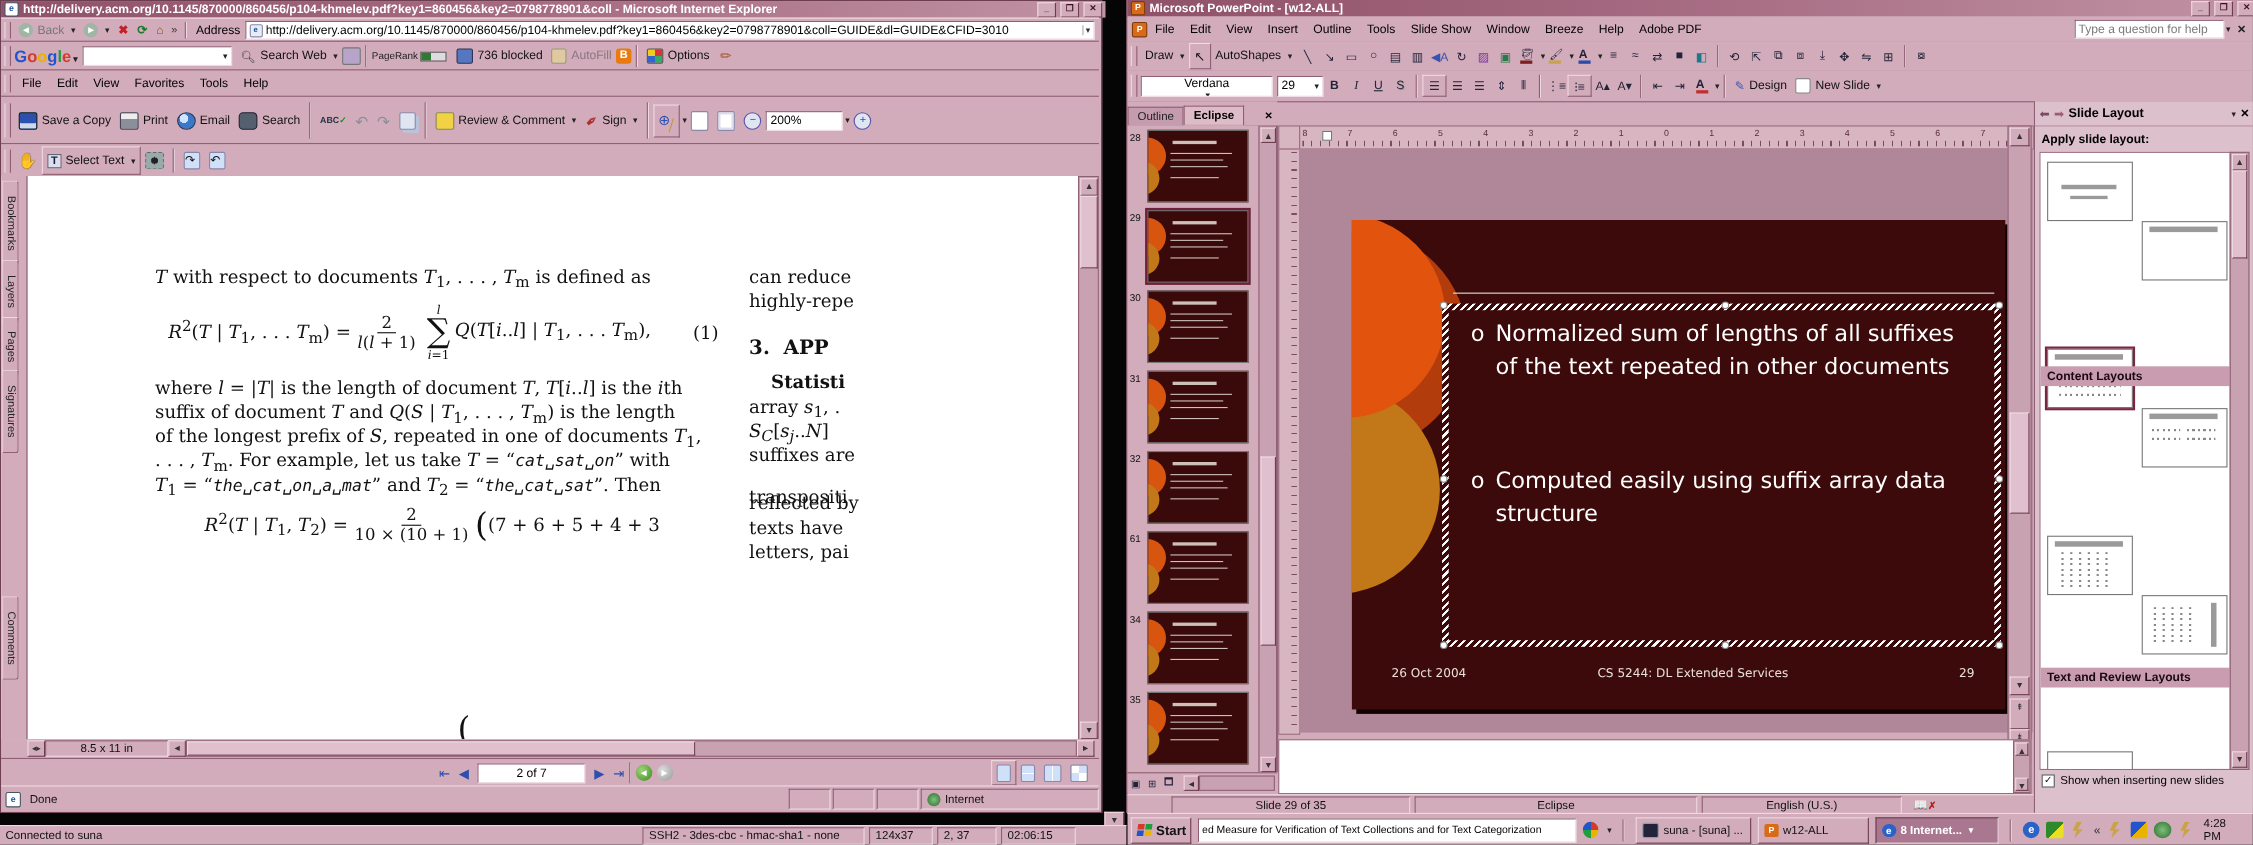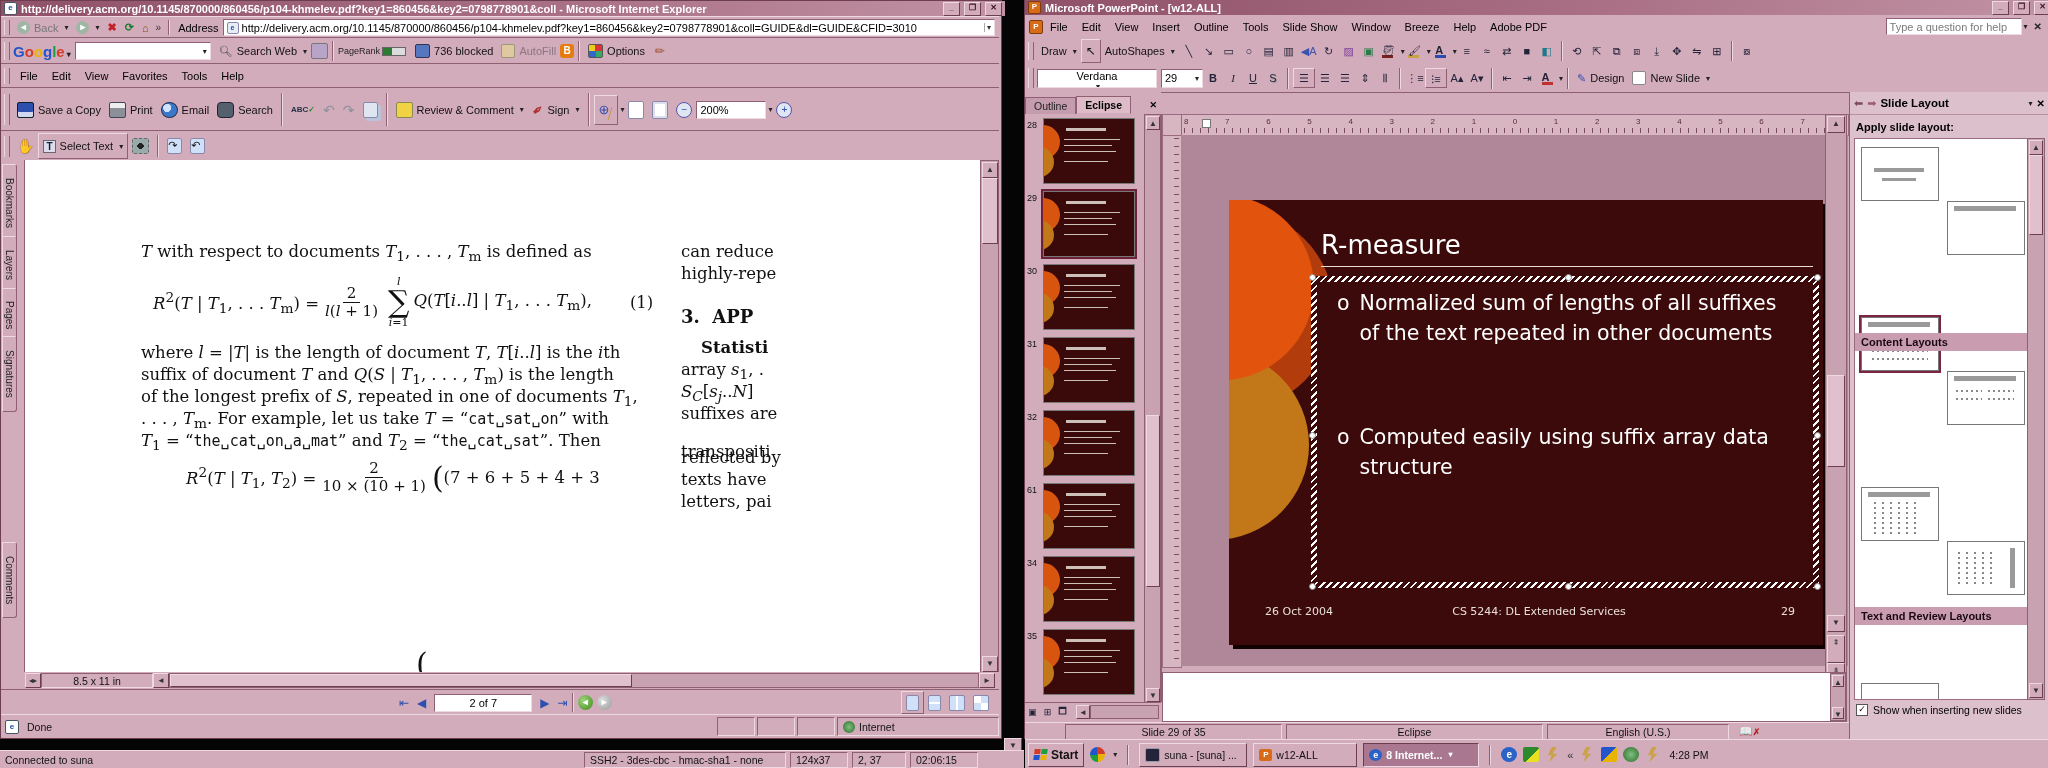--- a/index.html
+++ b/index.html
@@ -18,21 +18,21 @@
   .field{background:#fff;border:1px solid;border-color:#8f5f73 #eed9e1 #eed9e1 #8f5f73;font-size:11px;color:#000;display:flex;align-items:center;padding:0 3px;white-space:nowrap;overflow:hidden;}
   .menu-item{padding:2px 7px;font-size:11px;color:#000;}
   .cell{border:1px solid;border-color:#8f5f73 #eed9e1 #eed9e1 #8f5f73;font-size:10.5px;color:#111;display:flex;align-items:center;padding:0 5px;white-space:nowrap;overflow:hidden;}
   
   #black-base{left:0;top:0;width:1024px;height:750px;background:#050505;}
   #ie{left:0;top:0;width:1000px;height:737px;background:#d2acba;border:1px solid #6d3d50;}
   .vtab{writing-mode:vertical-rl;font-size:10px;color:#222;background:#d2acba;border:1px solid;border-color:#eed9e1 #8f5f73 #8f5f73 #eed9e1;border-radius:0 3px 3px 0;padding:6px 1px;text-align:center;}
   
   .pdftext{font-family:"DejaVu Serif","Liberation Serif",serif;font-size:16.5px;color:#111;white-space:nowrap;}
   .pdftext i{font-family:"DejaVu Serif",serif;}
-  .mono{font-family:"DejaVu Sans Mono","Liberation Mono",monospace;font-size:15px;}
+  .mono{font-family:"DejaVu Sans Mono","Liberation Mono",monospace;font-size:15px;font-style:italic;}
   .frac{display:inline-flex;flex-direction:column;align-items:center;vertical-align:middle;margin:0 6px;}
   .frac .num{border-bottom:1px solid #111;padding:0 4px;}
   .frac > span{font-size:15px;line-height:17px;}
   .bigsum{font-size:30px;line-height:30px;}
   .sumwrap{display:inline-flex;flex-direction:column;align-items:center;font-size:11px;line-height:11px;vertical-align:middle;margin:0 4px;}
   .scroll{background:#c9a2b1;border:1px solid #8f5f73;}
   .sbtn{background:#d2acba;border:1px solid;border-color:#eed9e1 #6d3d50 #6d3d50 #eed9e1;font-size:8px;color:#333;text-align:center;line-height:13px;}
   .sthumb{background:#dfc0cc;border:1px solid;border-color:#eed9e1 #6d3d50 #6d3d50 #eed9e1;}
   
   .glogo{font-weight:bold;font-size:15px;letter-spacing:0;}
@@ -635,21 +635,20 @@
   </div>
 
   <div class="abs" style="left:156px;top:135px;width:667px;height:531px;background:#b08798;overflow:hidden;">
 
     <div class="abs" style="left:48px;top:65px;width:594px;height:445px;background:#3c0a0a;box-shadow:4px 4px 0 #100000;overflow:hidden;">
 
       <div class="abs" style="left:-95px;top:10px;width:200px;height:200px;border-radius:50%;background:#b33c0c;"></div>
       <div class="abs" style="left:-110px;top:150px;width:190px;height:190px;border-radius:50%;background:#c27818;"></div>
       <div class="abs" style="left:-100px;top:-5px;width:185px;height:185px;border-radius:50%;background:#e2530d;"></div>
 
-      <div class="abs" style="left:92px;top:30px;width:470px;color:#fff;font-size:26px;font-family:'DejaVu Sans',sans-serif;">R-measure</div>
       <div class="abs" style="left:92px;top:66px;width:492px;height:1px;background:#e8e0d8;"></div>
 
       <div class="abs hatch" style="left:82px;top:76px;width:508px;height:312px;">
         <div class="abs" style="left:6px;top:6px;right:6px;bottom:6px;background:#3c0a0a;"></div>
         <span class="handle" style="left:-2px;top:-2px;"></span>
           <span class="handle" style="left:50%;top:-2px;"></span>
           <span class="handle" style="right:-2px;top:-2px;"></span>
         <span class="handle" style="left:-2px;top:50%;"></span>
           <span class="handle" style="right:-2px;top:50%;"></span>
         <span class="handle" style="left:-2px;bottom:-2px;"></span>
@@ -769,20 +768,23 @@
   <div class="abs chrome" style="left:0;top:739px;width:1024px;height:29px;border-top:1px solid #eed9e1;display:flex;align-items:center;gap:6px;">
     <span class="tskbtn" style="height:22px;margin-left:3px;font-weight:bold;font-size:12px;">
       <span style="display:inline-grid;grid-template-columns:6px 6px;grid-gap:1px;transform:skewX(-8deg);">
         <span style="width:6px;height:5px;background:#d43c2a;"></span>
           <span style="width:6px;height:5px;background:#1d9e3f;"></span>
           <span style="width:6px;height:5px;background:#2255cc;"></span>
           <span style="width:6px;height:5px;background:#e8b400;"></span>
       </span>
       <span>Start</span>
     </span>
+    <span class="field" style="width:348px;height:20px;font-size:9.5px;">
+        <span style="flex:1;overflow:hidden;">ed Measure for Verification of Text Collections and for Text Categorization</span>
+      </span>
     <span style="width:15px;height:15px;border-radius:50%;background:conic-gradient(#d43c2a 0 25%,#e8b400 25% 50%,#1d9e3f 50% 75%,#2255cc 75%);"></span>
     <span class="dd">▾</span>
     <span class="sep" style="height:20px;"></span>
     <span class="tskbtn" style="width:96px;height:22px;">
         <span class="trayico" style="width:13px;height:12px;background:#23233a;border:1px solid #99a;"></span>
         <span>suna - [suna] ...</span>
       </span>
     <span class="tskbtn" style="width:92px;height:22px;">
         <span class="trayico" style="width:13px;height:12px;background:#d86b18;color:#fff;font-size:8px;line-height:12px;text-align:center;font-weight:bold;">P</span>
         <span>w12-ALL</span>

